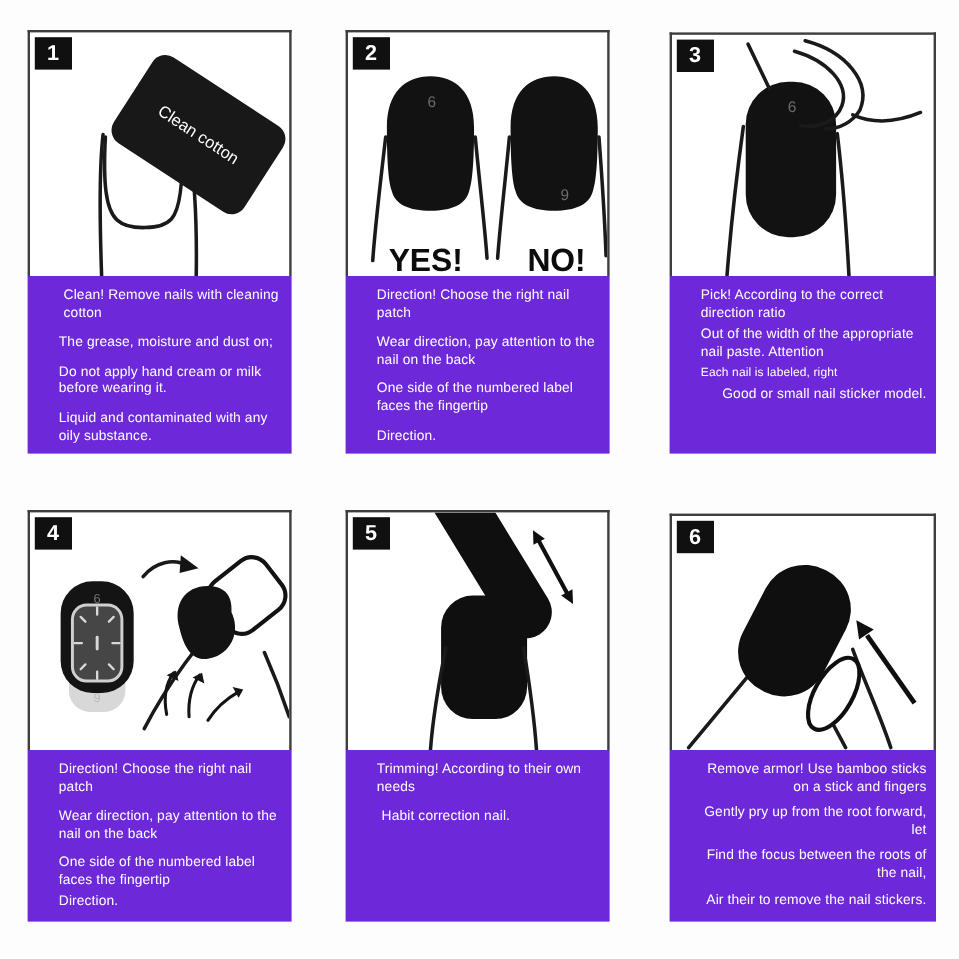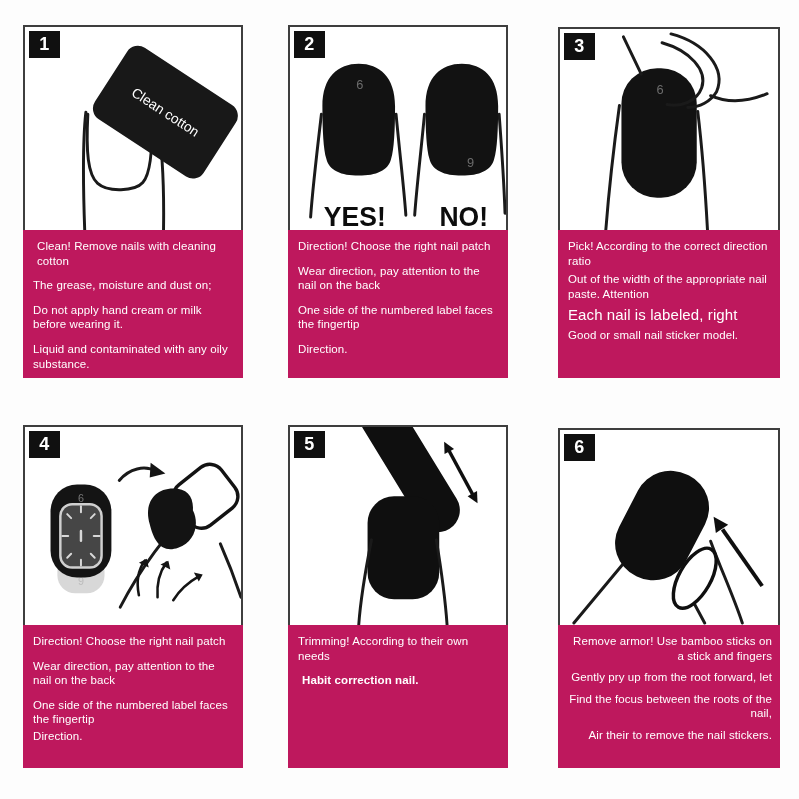--- a/index.html
+++ b/index.html
@@ -21,32 +21,32 @@
     border:2px solid #3e3e3e;border-bottom:none;overflow:hidden;
   }
   .art svg{display:block;width:100%;height:100%;}
   .badge{
     position:absolute;top:6px;left:6px;width:31px;height:27px;
     background:#101010;color:#ffffff;font-weight:bold;font-size:18px;
     display:flex;align-items:center;justify-content:center;z-index:2;
     letter-spacing:0.5px;
   }
   .caption{
-    flex:0 0 auto;background:#be185d;color:#ffffff;
-    padding:9px 8px 6px 10px;font-size:11.5px;line-height:1.27;
+    flex:0 0 auto;background:#6d28d9;color:#ffffff;
+    padding:9px 8px 6px 26px;font-size:11.5px;line-height:1.27;
     letter-spacing:0.1px;
   }
   .p1 .caption,.p2 .caption,.p3 .caption{height:148px;box-sizing:border-box;}
   .p4 .caption,.p5 .caption,.p6 .caption{height:143px;box-sizing:border-box;}
   .caption p{margin:0 0 10px 0;}
   .caption p:last-child{margin-bottom:0;}
   .p1 .caption p:first-child{padding-left:4px;}
   .p3 .caption p{margin-bottom:4px;}
-  .p3 .caption p.big{font-size:15px;margin:2px 0 4px 0;}
-  .p3 .caption p.nogap{margin-top:0;}
+  .p3 .caption p.big{font-size:10px;margin:2px 0 4px 0;}
+  .p3 .caption p.nogap{margin-top:0;text-align:right;}
   .p6 .caption p{margin-bottom:7px;text-align:right;}
   svg text{font-family:"Liberation Sans",sans-serif;}
   .stroke{stroke:#1a1a1a;stroke-width:3;fill:none;stroke-linecap:round;}
 </style>
 </head>
 <body>
 
 <div>
 
   <div class="panel p1">
@@ -196,21 +196,21 @@
         </g>
         <rect x="79" y="70" width="73" height="104" rx="27" fill="#0f0f0f"></rect>
         <g class="stroke">
           <path d="M83,114 C77,144 72,172 70,200"></path>
           <path d="M149,114 C154,144 158,172 160,200"></path>
         </g>
       </svg>
     </div>
     <div class="caption">
       <p>Trimming! According to their own needs</p>
-      <p style="padding-left:4px;font-weight:bold;">Habit correction nail.</p>
+      <p style="padding-left:4px;">Habit correction nail.</p>
     </div>
   </div>
 
   <div class="panel p6">
     <div class="badge">6</div>
     <div class="art">
       <svg viewBox="0 0 220 200" preserveAspectRatio="none">
         <g class="stroke" stroke-width="3.5">
           <path d="M68,132 L14,198"></path>
           <path d="M152,114 C162,142 175,170 184,198"></path>

